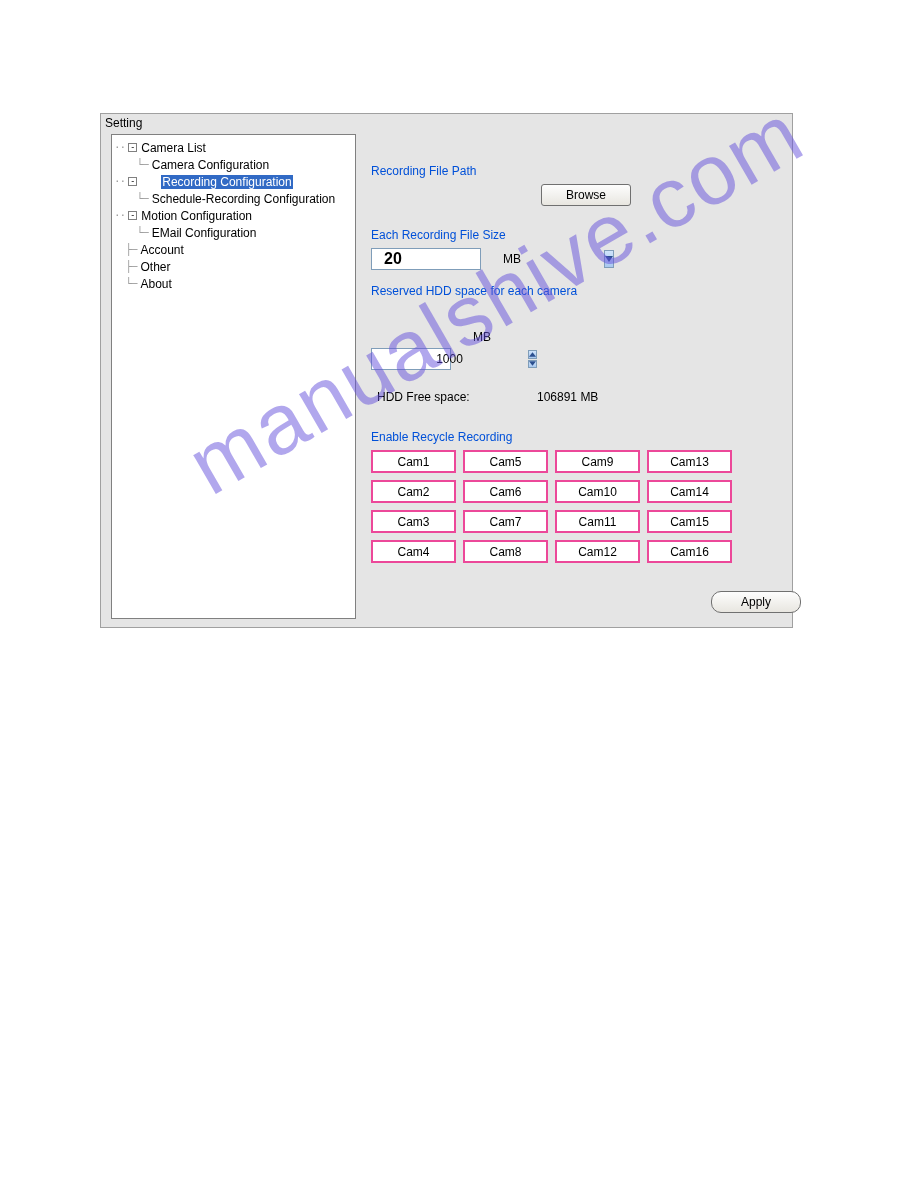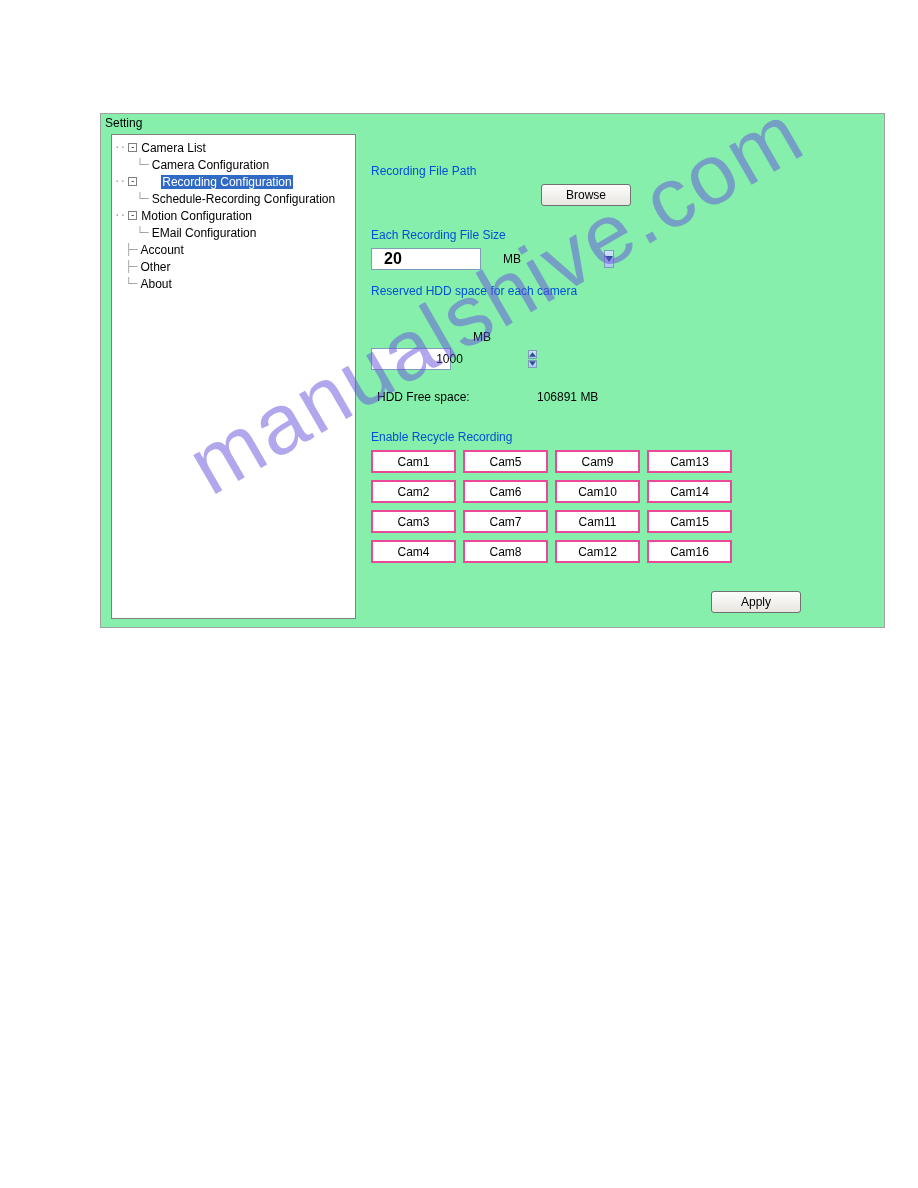--- a/index.html
+++ b/index.html
@@ -9,23 +9,23 @@
     background: #fff;
     color: #000;
     position: relative;
     width: 918px;
     height: 1188px;
   }
   .panel {
     position: absolute;
     left: 100px;
     top: 113px;
-    width: 785px;
+    width: 693px;
     height: 515px;
-    background: #86efac;
+    background: #e5e5e5;
     border: 1px solid #a0a0a0;
   }
   .panel-title {
     padding: 2px 4px;
     font-size: 12px;
     color: #000;
   }
   .tree-pane {
     position: absolute;
     left: 10px;
@@ -324,19 +324,19 @@
         <button class="cam-btn">Cam11</button>
         <button class="cam-btn">Cam12</button>
         <button class="cam-btn">Cam13</button>
         <button class="cam-btn">Cam14</button>
         <button class="cam-btn">Cam15</button>
         <button class="cam-btn">Cam16</button>
       </div>
     </div>
 
     <div class="apply-row">
-      <button class="btn" style="width:90px;">Apply</button>
+      <button class="btn" style="width:90px;border-radius:10px;">Apply</button>
     </div>
 
   </div>
 </div>
 
 <div class="watermark">manualshive.com</div>
 
 </body></html>

